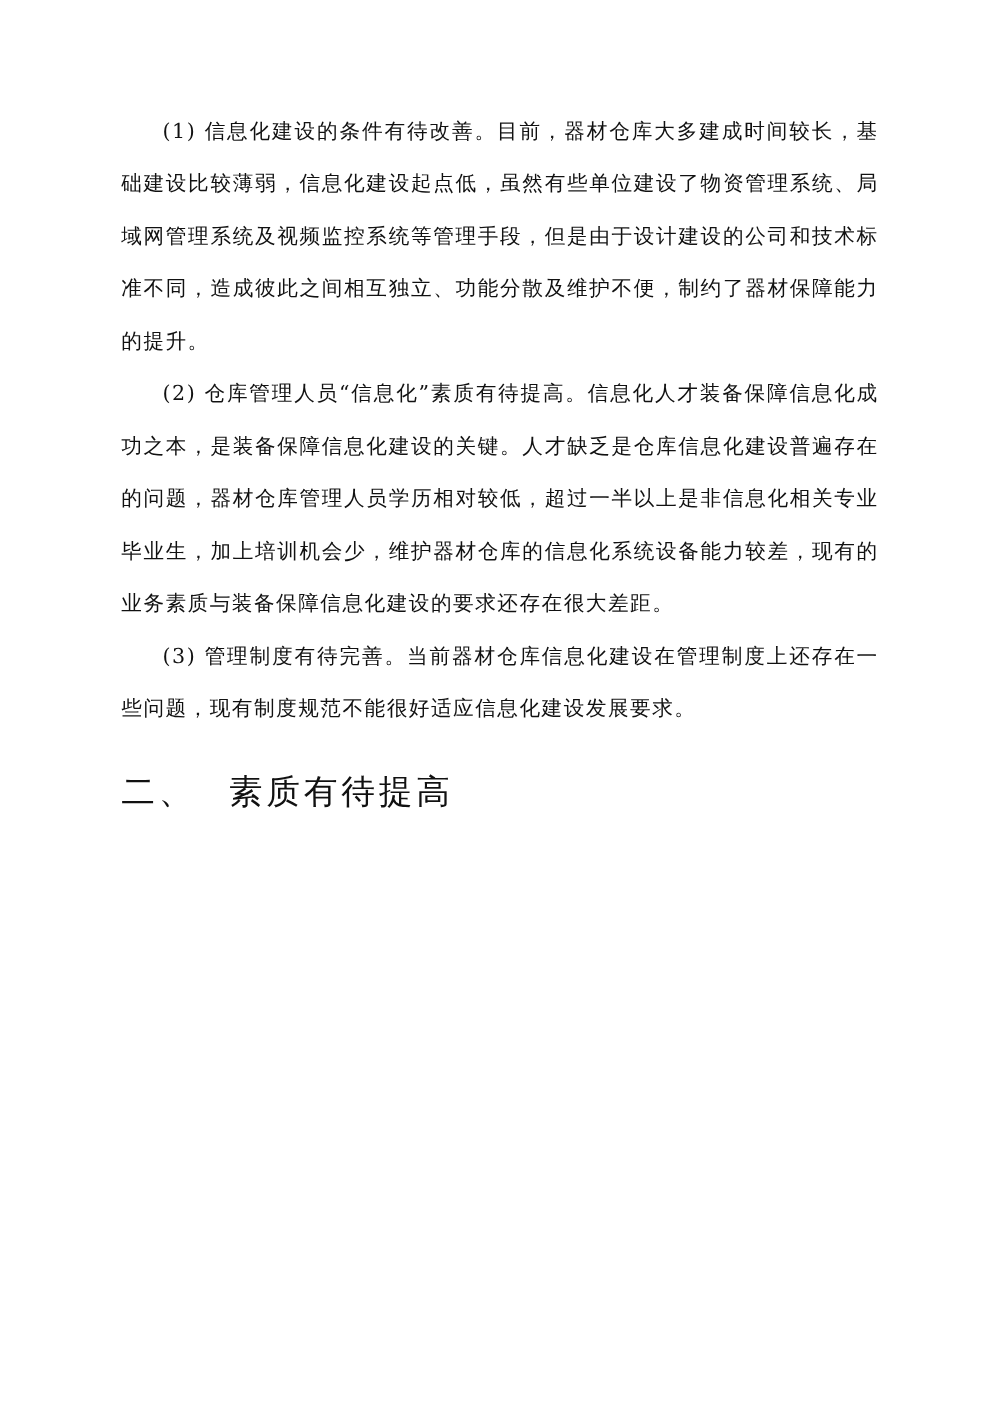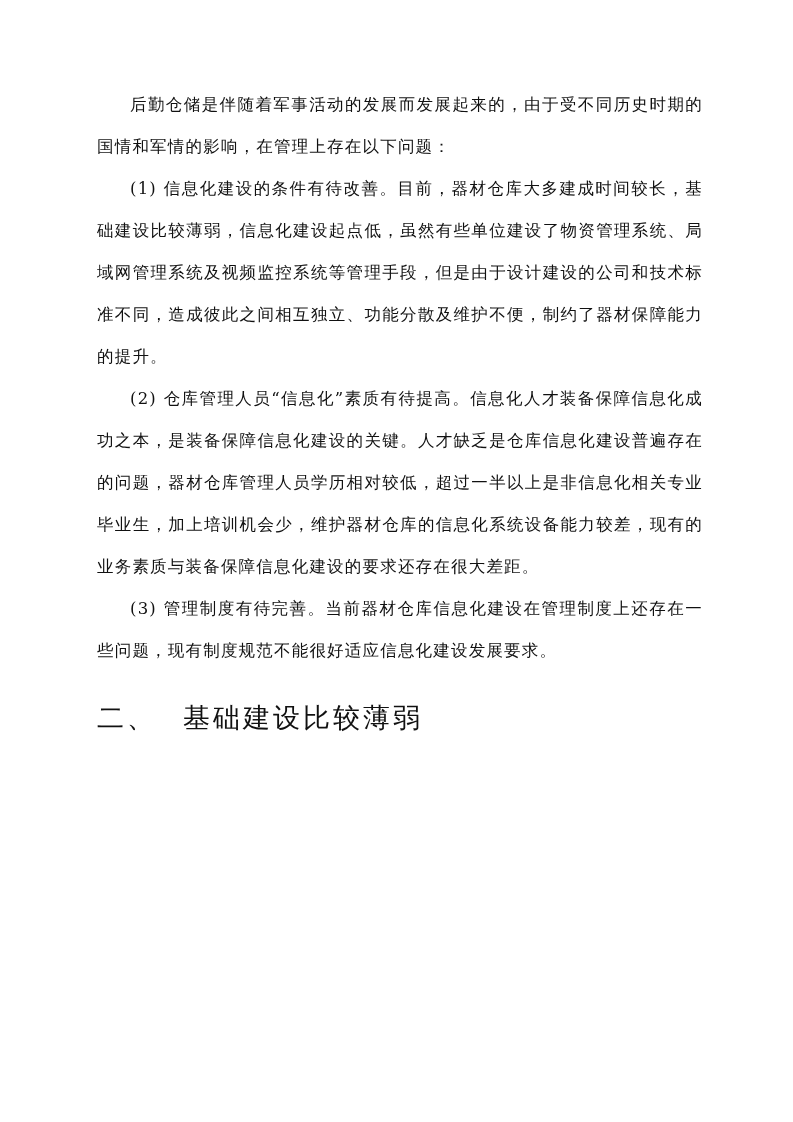--- a/index.html
+++ b/index.html
@@ -17,20 +17,19 @@
     margin: 20px 0 18px 0; font-size: 27px; line-height: 52px;
     font-family: "DejaVu Sans", "Liberation Sans", sans-serif;
     letter-spacing: 3px; font-weight: normal;
   }
   .heading .num { display: inline-block; width: 86px; }
 </style>
 </head>
 <body>
 
 <div class="page">
-  <p class="para">后勤仓储是伴随着军事活动的发展而发展起来的，由于受不同历史时期的国情和军情的影响，在管理上存在以下问题：</p>
   <p class="para">(1) 信息化建设的条件有待改善。目前，器材仓库大多建成时间较长，基础建设比较薄弱，信息化建设起点低，虽然有些单位建设了物资管理系统、局域网管理系统及视频监控系统等管理手段，但是由于设计建设的公司和技术标准不同，造成彼此之间相互独立、功能分散及维护不便，制约了器材保障能力的提升。</p>
   <p class="para">(2) 仓库管理人员“信息化”素质有待提高。信息化人才装备保障信息化成功之本，是装备保障信息化建设的关键。人才缺乏是仓库信息化建设普遍存在的问题，器材仓库管理人员学历相对较低，超过一半以上是非信息化相关专业毕业生，加上培训机会少，维护器材仓库的信息化系统设备能力较差，现有的业务素质与装备保障信息化建设的要求还存在很大差距。</p>
   <p class="para">(3) 管理制度有待完善。当前器材仓库信息化建设在管理制度上还存在一些问题，现有制度规范不能很好适应信息化建设发展要求。</p>
   <h2 class="heading">
-    <span class="num">二、</span><span>基础建设比较薄弱</span>
+    <span class="num">二、</span><span>素质有待提高</span>
   </h2>
 </div>
 
 </body></html>

